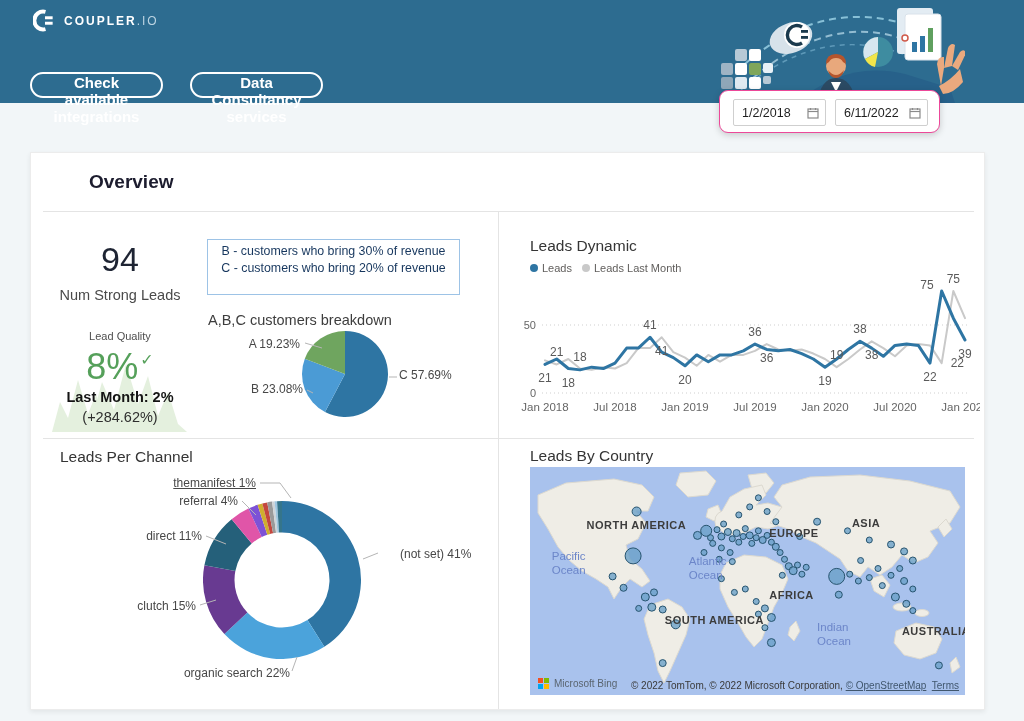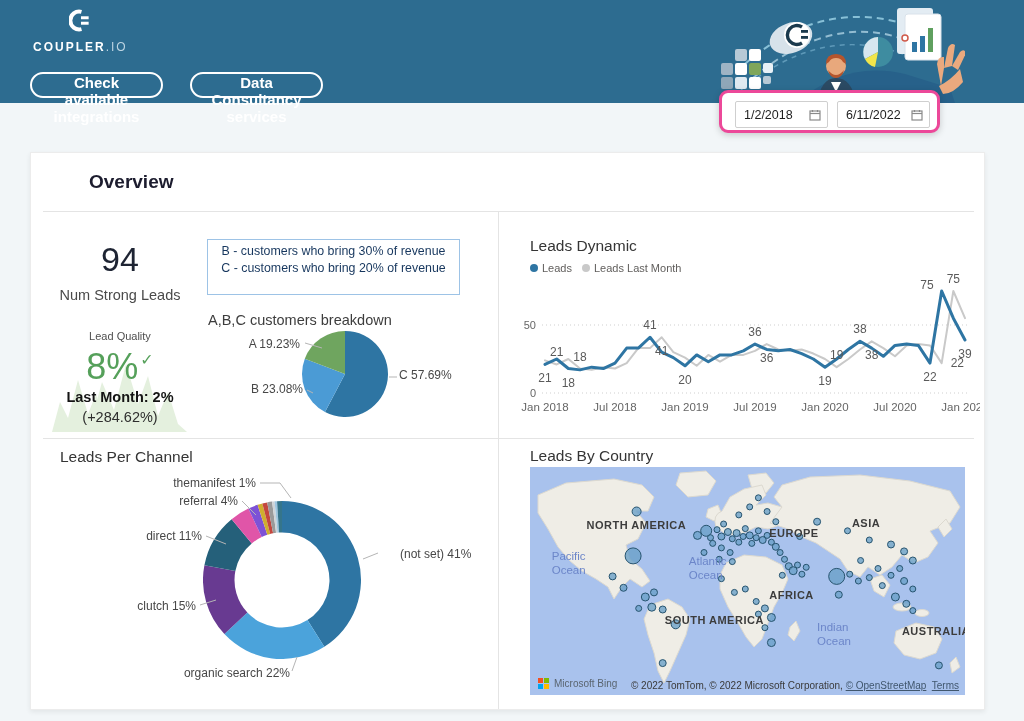--- a/index.html
+++ b/index.html
@@ -2,33 +2,33 @@
 <html><head>
 <meta charset="utf-8">
 <style>
   * { margin:0; padding:0; box-sizing:border-box; }
   html,body { width:1024px; height:721px; }
   body { font-family:"Liberation Sans", sans-serif; background:#f2f6f8; overflow:hidden; }
   #app { position:relative; width:1024px; height:721px; }
 
   
   .header { position:absolute; left:0; top:0; width:1024px; height:103px; background:#2d6c90; }
-  .brand-row { position:absolute; left:33px; top:9px; display:flex; align-items:center; gap:8px;flex-direction:column; }
+  .brand-row { position:absolute; left:33px; top:9px; display:flex; align-items:center; gap:8px; }
   .brand-txt { color:#fff; font-size:12px; font-weight:bold; letter-spacing:2px; }
   .brand-suffix { color:#bcd4e2; font-weight:normal; }
   .page-title { position:absolute; left:32px; top:35px; color:#fff; font-size:27px; font-weight:bold; letter-spacing:.3px; }
   .hdr-btn { position:absolute; top:72px; height:26px; border:2px solid #fff; border-radius:14px; background:transparent;
              color:#fff; font-size:15px; font-weight:bold; font-family:"Liberation Sans",sans-serif; padding:0 16px; cursor:pointer; }
   .hdr-btn.b1 { left:30px; width:133px; }
   .hdr-btn.b2 { left:190px; width:133px; }
   .illus { position:absolute; left:705px; top:2px; }
 
   
   .date-card { position:absolute; left:719px; top:90px; width:221px; height:43px; background:#fff; border-radius:9px;
-               border:3px solid #ec4899; box-shadow:0 2px 7px rgba(0,0,0,.18); }
+               border:1px solid #ec4899; box-shadow:0 2px 7px rgba(0,0,0,.18); }
   .date-input { position:absolute; top:8px; width:93px; height:27px; border:1px solid #cfcfcf; border-radius:2px;
                 display:flex; align-items:center; justify-content:space-between; padding:0 6px 0 8px; background:#fff; cursor:text; }
   .date-input.d1 { left:13px; } .date-input.d2 { left:115px; }
   .date-val { font-size:12.5px; color:#1f1f1f; }
 
   
   .card { position:absolute; left:30px; top:152px; width:955px; height:558px; background:#fff;
           border:1px solid #ececec; box-shadow:0 2px 5px rgba(0,0,0,.07); }
   .overview-title { position:absolute; left:58px; top:18px; font-size:19px; font-weight:bold; color:#1c1c2e; }
   .div-h1 { position:absolute; left:12px; right:10px; top:58px; height:1px; background:#e4e4e4; }
@@ -58,21 +58,21 @@
   .ld-title { position:absolute; left:530px; top:237px; font-size:15.5px; color:#353535; }
   .ld-legend { position:absolute; left:530px; top:262px; display:flex; align-items:center; gap:10px; font-size:11px; color:#605e5c; }
   .dot { width:8px; height:8px; border-radius:50%; display:inline-block; margin-right:4px; }
   .dot.blue { background:#2e75a3; } .dot.gray { background:#c9c9c9; }
   #leads-svg { position:absolute; left:520px; top:230px; }
 
   
   .lpc-title { position:absolute; left:60px; top:448px; font-size:15.5px; color:#353535; }
   #donut-svg { position:absolute; left:203px; top:501px; }
   .dlabel { position:absolute; font-size:12px; color:#474747; }
-  .dlabel.l-themanifest { left:120px; top:476px; width:136px; text-align:right; }
+  .dlabel.l-themanifest { left:120px; top:476px; width:136px; text-align:right;text-decoration:underline; }
   .dlabel.l-referral   { left:120px; top:494px; width:118px; text-align:right; }
   .dlabel.l-direct     { left:100px; top:529px; width:102px; text-align:right; }
   .dlabel.l-clutch     { left:100px; top:599px; width:96px;  text-align:right; }
   .dlabel.l-organic    { left:150px; top:666px; width:140px; text-align:right; }
   .dlabel.l-notset     { left:400px; top:547px; }
   .donut-leaders { position:absolute; left:40px; top:440px; }
 
   
   .map-title { position:absolute; left:530px; top:447px; font-size:15.5px; color:#353535; }
   .map-box { position:absolute; left:530px; top:467px; width:435px; height:228px; background:#a9c2ed; overflow:hidden; }

